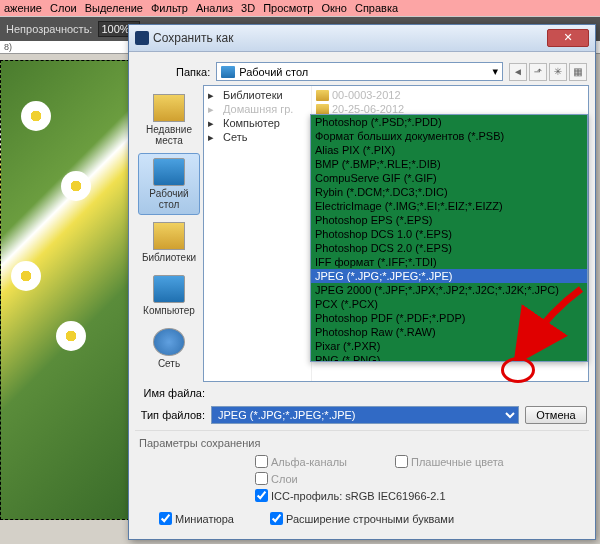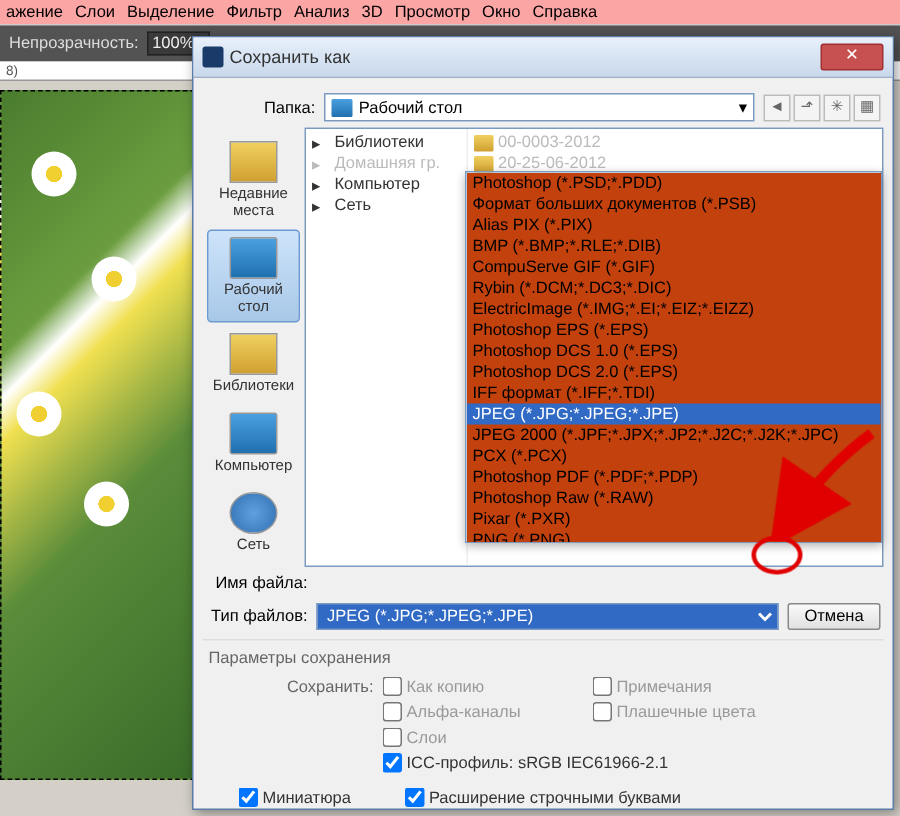--- a/index.html
+++ b/index.html
@@ -203,21 +203,21 @@
     width: 12px; height: 12px;
     flex-shrink: 0;
   }
   .blur { color: #bbb; filter: blur(0.4px); }
   .bottom-list {
     position: absolute;
     left: 106px;
     right: 0;
     top: 28px;
     height: 248px;
-    background: #c2410c;
+    background: #15803d;
     border: 1px solid #7a9ac0;
     overflow-y: auto;
     font-size: 11px;
     z-index: 5;
     box-shadow: 0 2px 6px rgba(0,0,0,0.3);
   }
   .bl-line {
     padding: 1px 4px;
     cursor: pointer;
     white-space: nowrap;
@@ -466,31 +466,20 @@
       <span class="lbl">Тип файлов:</span>
       <select>
         <option>JPEG (*.JPG;*.JPEG;*.JPE)</option>
       </select>
       <div class="btn">Отмена</div>
     </div>
 
     <div class="save-opts">
       <div style="color:#666;margin-bottom:4px">Параметры сохранения</div>
       <div class="row">
-        <span class="lbl">Сохранить:</span>
-        <label class="cbx">
-            <input type="checkbox" style="">
-            <span>Как копию</span>
-          </label>
-        <label class="cbx">
-            <input type="checkbox" style="">
-            <span>Примечания</span>
-          </label>
-      </div>
-      <div class="row">
         <span class="lbl"></span>
         <label class="cbx">
             <input type="checkbox" style="">
             <span>Альфа-каналы</span>
           </label>
         <label class="cbx">
             <input type="checkbox" style="">
             <span>Плашечные цвета</span>
           </label>
       </div>

